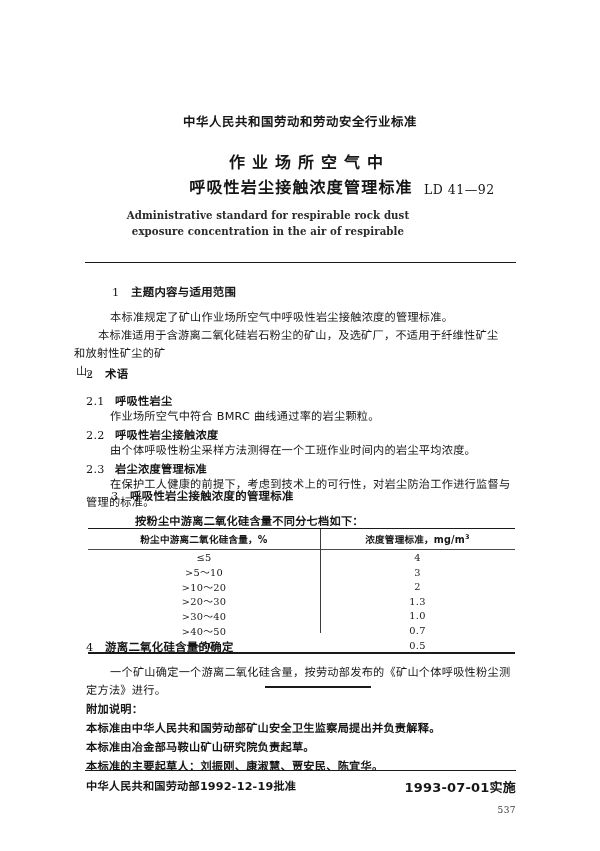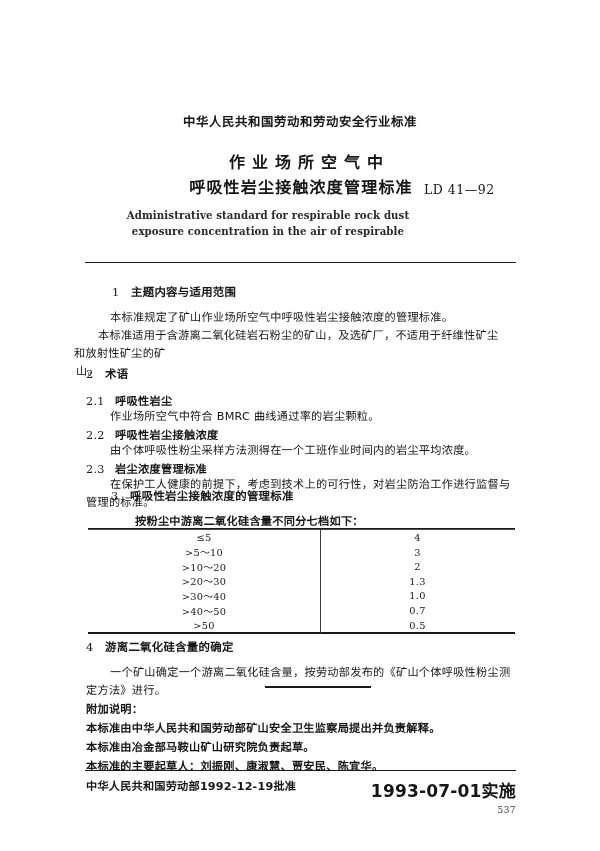--- a/index.html
+++ b/index.html
@@ -187,21 +187,21 @@
     left: 86px;
     font-size: 11.2px;
     font-weight: bold;
     letter-spacing: 0.2px;
     white-space: nowrap;
   }
   .footer-right {
     position: absolute;
     top: 777px;
     right: 84px;
-    font-size: 17px;
+    font-size: 13px;
     font-weight: bold;
     letter-spacing: 0.2px;
     white-space: nowrap;
   }
   .page-no {
     position: absolute;
     top: 805px;
     right: 84px;
     font-size: 9px;
     font-family: "DejaVu Serif", "Liberation Serif", serif;
@@ -269,20 +269,24 @@
 
   <div class="body-block" style="top:487px;padding-left:25px;">
     <div class="h-sec" style="margin-left:86px;">
       <span class="h-num">3</span><span>呼吸性岩尘接触浓度的管理标准</span>
     </div>
     <div class="para indent" style="margin-left:86px; width:432px; margin-top:10px; font-weight:bold;">按粉尘中游离二氧化硅含量不同分七档如下：</div>
   </div>
 
   <div class="tbl">
     <div class="tbl-rule"></div>
+    <div class="tbl-head">
+      <div class="cell col-l">粉尘中游离二氧化硅含量，%</div>
+      <div class="cell col-r"><span>浓度管理标准，mg/m</span><sup>3</sup></div>
+    </div>
     <div class="tbl-rule thin"></div>
 
     <div class="tbl-body">
       <div class="trow">
         <div class="cell col-l">≤5</div>
         <div class="cell col-r">4</div>
       </div>
       <div class="trow">
         <div class="cell col-l">&gt;5～10</div>
         <div class="cell col-r">3</div>

